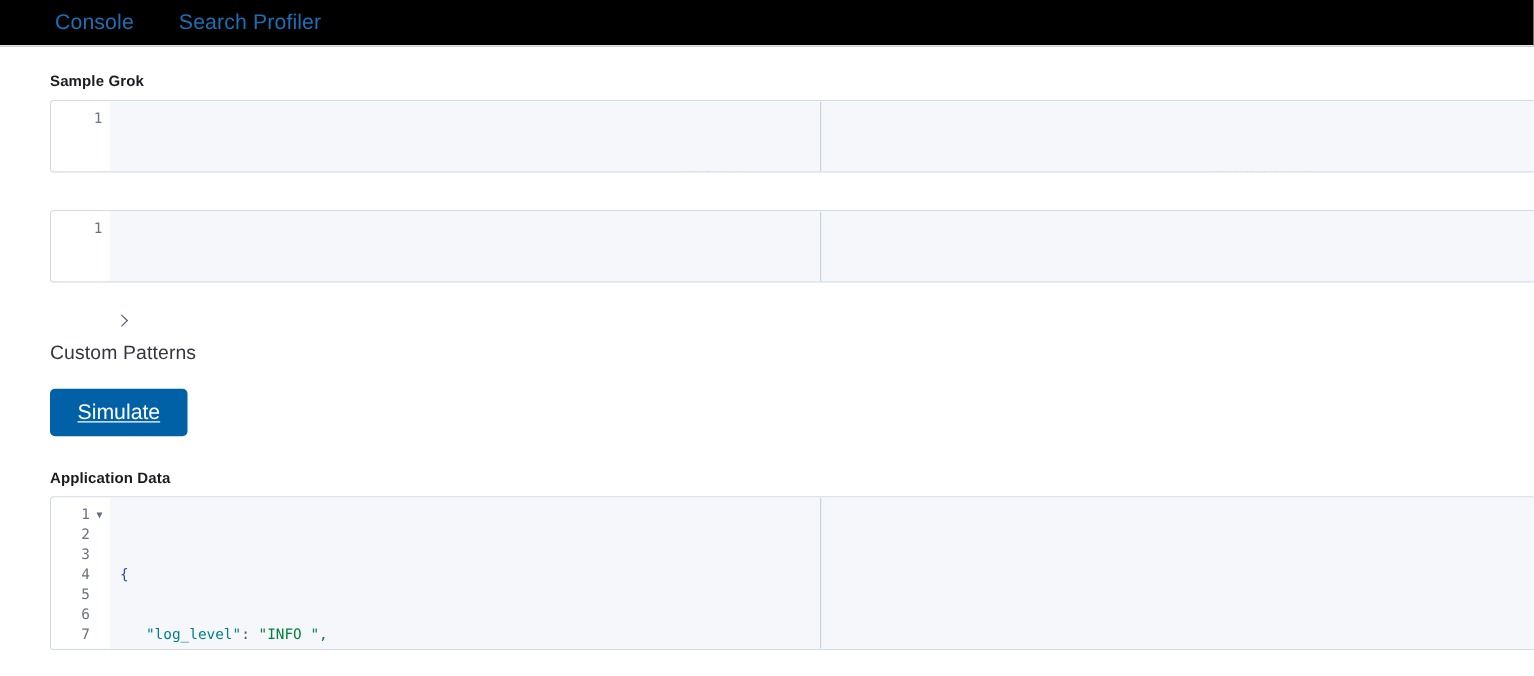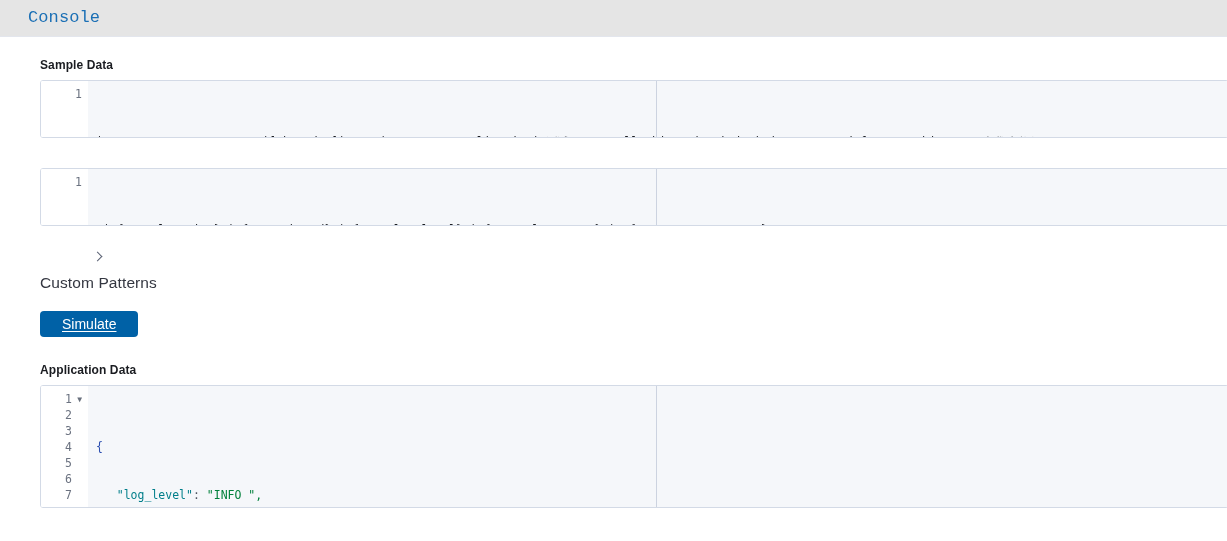--- a/index.html
+++ b/index.html
@@ -13,27 +13,26 @@
   body {
     font-family: "Liberation Sans", sans-serif;
     color: #343741;
     -webkit-font-smoothing: antialiased;
   }
 
   
   .tabbar {
     position: relative;
     height: 37px;
-    background: #e5e5e5;
+    background: #000000;
     display: flex;
     align-items: flex-end;
-    padding-left: 10px;
+    padding-left: 26px;
     box-sizing: border-box;
     border-bottom: 1px solid #e3e6ed;
-    font-family: Liberation Mono, monospace;
   }
   .tab {
     font-size: 17px;
     line-height: 1;
     color: #1a6fb5;
     padding: 0 18px 10px 18px;
     cursor: pointer;
     position: relative;
     white-space: nowrap;
     letter-spacing: 0.1px;
@@ -179,43 +178,44 @@
   
   .btn-wrap { margin: 19px 0 0 40px; }
   .btn {
     display: inline-flex;
     align-items: center;
     justify-content: center;
     background: #0061a6;
     color: #ffffff;
     border: none;
     border-radius: 4px;
-    height: 26px;
+    height: 38px;
     padding: 0 22px;
-    font-size: 14px;
+    font-size: 17px;
     font-family: "Liberation Sans", sans-serif;
     cursor: pointer;
     text-decoration: underline;
     text-underline-offset: 2px;
   }
 
   .mt-structured { margin-top: 26px; }
   .mt-grok { margin-top: 30px; }
 </style>
 </head>
 <body>
 
 <div class="tabbar">
   <div class="tab">Console</div>
+  <div class="tab">Search Profiler</div>
 </div>
 
 <div class="page">
 
   <div class="section" style="padding-top:21px;">
-    <div class="section-label">Sample Data</div>
+    <div class="section-label">Sample Grok</div>
     <div class="editor" style="height:58px; margin-right:-2px;">
       <div class="editor-inner" style="height:56px;">
         <div class="gutter">
           <div class="ln">1</div>
         </div>
         <div class="codearea">
           <div class="ruler" style="left:568px;"></div>
           <div class="line tok-plain">|2020-08-13 17:03:16.211|[Thread-5]|INFO |com.pancm.Application|-测试示例三: All things in their being are good for something.  天生我才必有用0</div>
         </div>
       </div>

